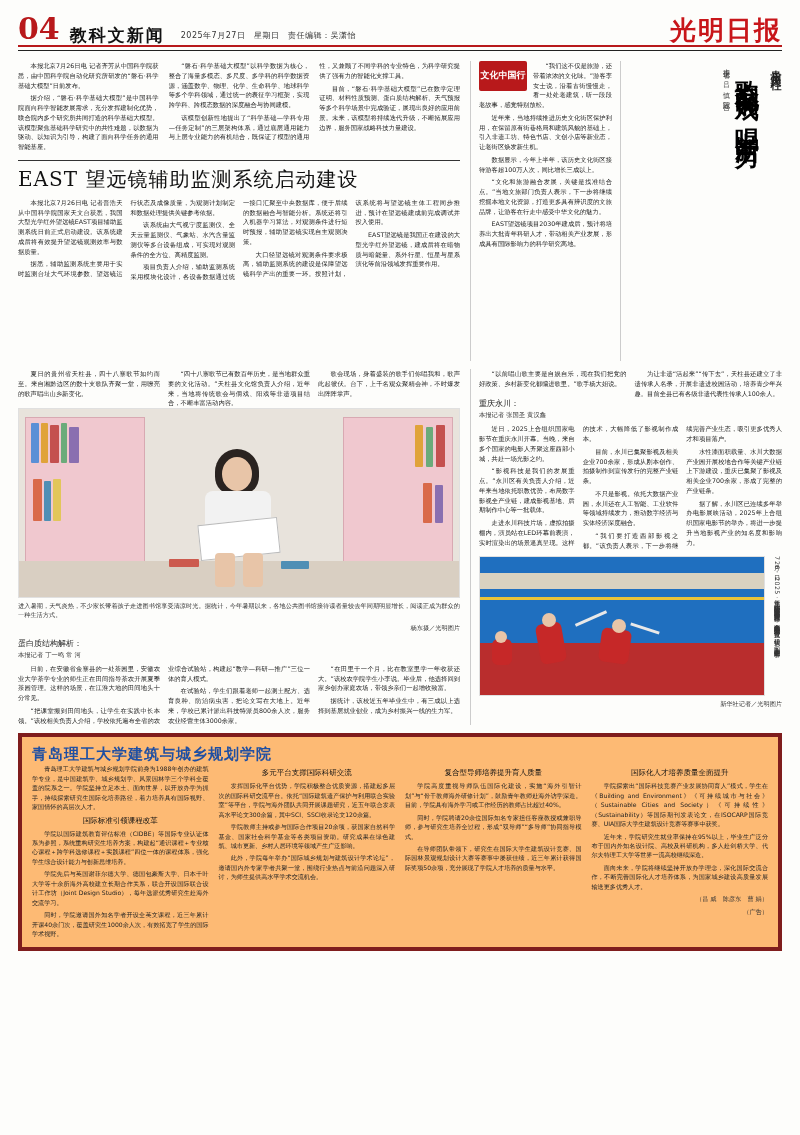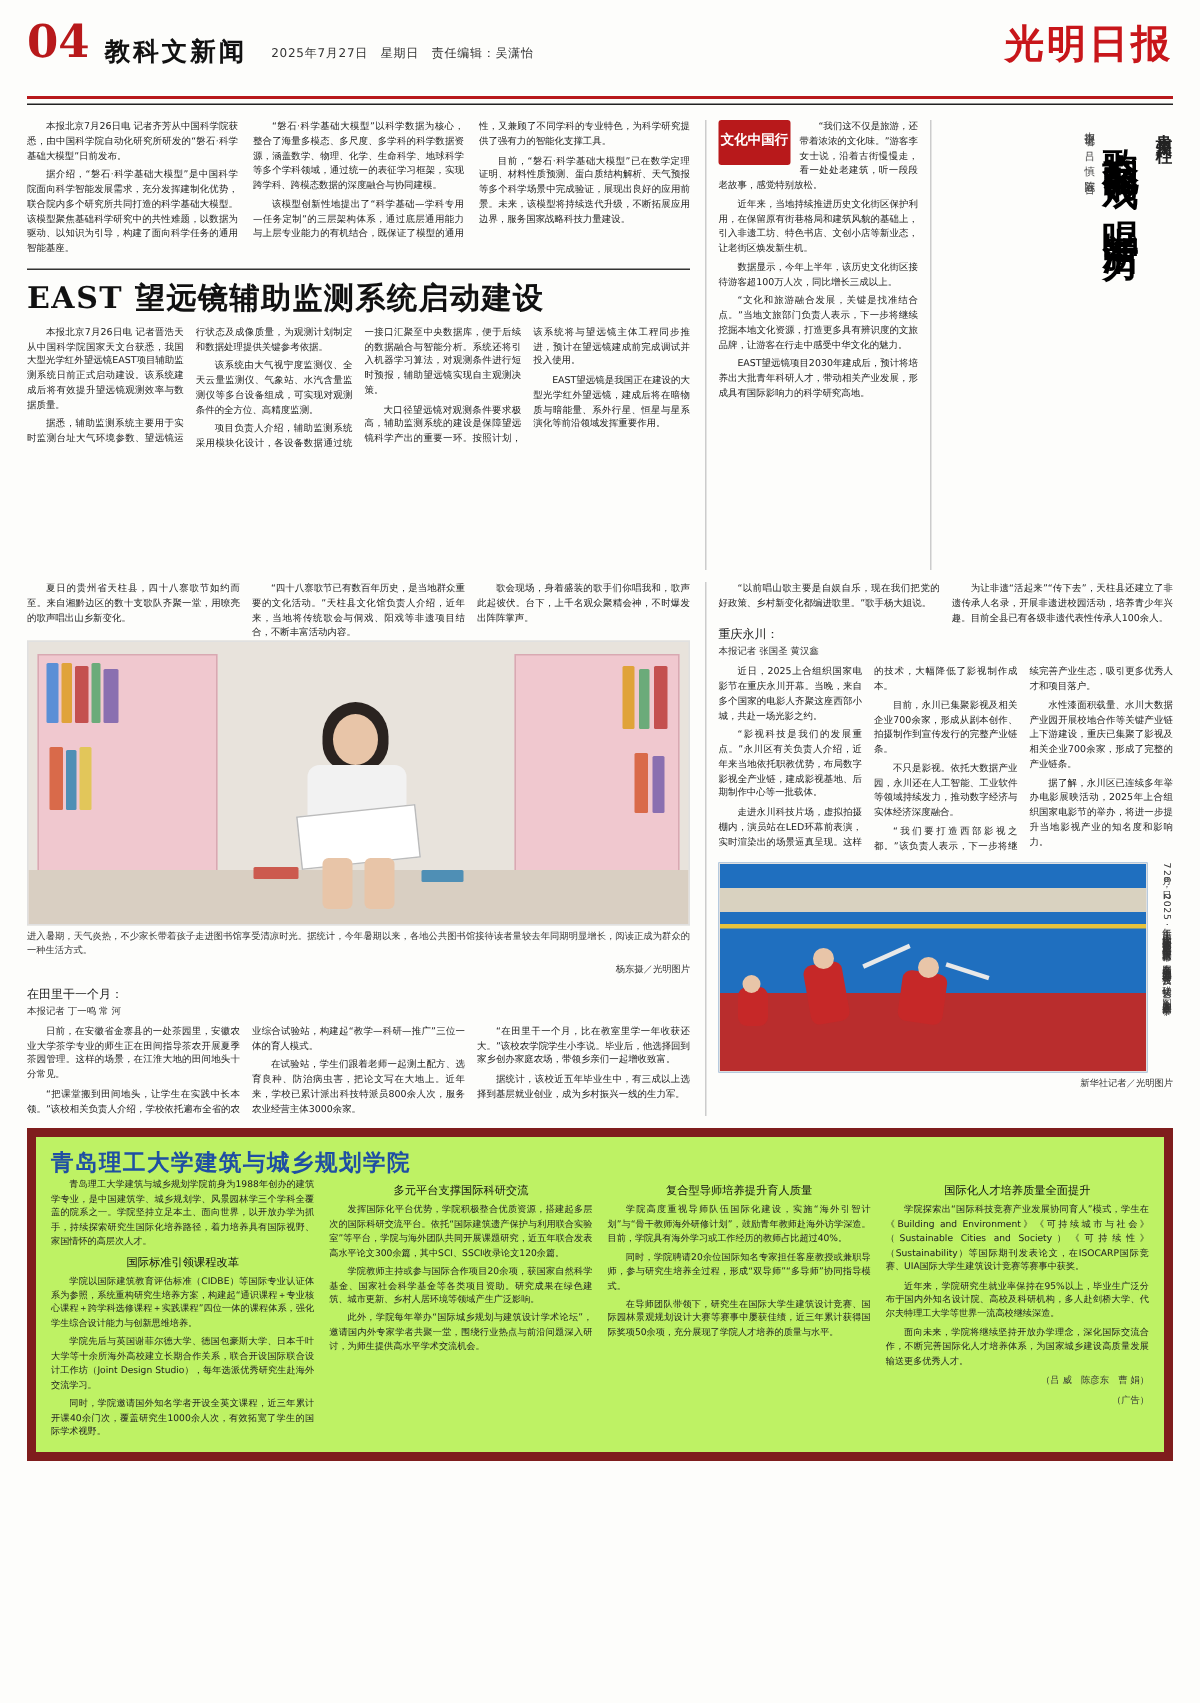--- a/index.html
+++ b/index.html
@@ -9,21 +9,21 @@
     height: 1135px;
     background: #fdfdfb;
     font-family: "DejaVu Sans", "Liberation Sans", sans-serif;
     color: #111;
     position: relative;
     overflow: hidden;
   }
   .page { width:800px; height:1135px; padding: 14px 18px 8px 18px; position:relative; }
 
   
-  .masthead { display:flex; align-items:flex-end; border-bottom: 2px solid #b8191b; padding-bottom:20px; }
+  .masthead { display:flex; align-items:flex-end; border-bottom: 2px solid #b8191b; padding-bottom:1px; }
   .page-num { font-family:"DejaVu Serif","Liberation Serif",serif; font-size:30px; color:#b8191b; font-weight:700; line-height:1; margin-right:10px; }
   .section-title { font-family:"DejaVu Serif","Liberation Serif",serif; font-size:17px; font-weight:700; letter-spacing:2px; color:#111; line-height:1; }
   .mast-meta { font-size:8px; color:#333; margin-left:16px; padding-bottom:3px; letter-spacing:0.5px; }
   .mast-spacer { flex:1; }
   .paper-logo { font-family:"DejaVu Serif","Liberation Serif",serif; color:#c8161a; font-size:26px; font-weight:700; letter-spacing:2px; line-height:1; padding-bottom:1px; }
 
   .rule-thin { border-top:1px solid #222; margin-top:3px; }
 
   
   .topzone { display:flex; margin-top:10px; }
@@ -37,21 +37,21 @@
     margin-bottom:8px;
   }
   .cols2 { column-count:3; column-gap:10px; column-rule:none; }
   .body-text { font-size:6.3px; line-height:1.55; text-align:justify; color:#222; }
   .body-text p { margin:0 0 3px 0; text-indent: 2em; }
 
   .subrule { border-top:1px solid #333; margin:8px 0 6px 0; }
 
   .headline-sub {
     font-family:"DejaVu Serif","Liberation Serif",serif;
-    font-size:20px; font-weight:700; letter-spacing:1px; line-height:1.25; margin-bottom:6px;
+    font-size:20px; font-weight:400; letter-spacing:1px; line-height:1.25; margin-bottom:6px;
   }
   .cols4 { column-count:4; column-gap:8px; }
   .cols3 { column-count:3; column-gap:8px; }
 
   
   .stamp {
     float:left; width:48px; height:30px; margin:0 6px 2px 0;
     background:#b8191b; color:#fff; font-family:"DejaVu Serif","Liberation Serif",serif;
     font-size:9px; font-weight:700; display:flex; align-items:center; justify-content:center;
     text-align:center; line-height:1.1; border-radius:2px;
@@ -97,21 +97,21 @@
   .wushu .bannertext { position:absolute; left:0; right:0; top:16px; height:16px; color:#b8191b; font-size:7px; font-weight:700; text-align:center; line-height:16px; letter-spacing:2px; }
   .wushu .person { position:absolute; background:#c62828; border-radius:6px; }
   .wushu .head { position:absolute; background:#e8c5a8; border-radius:50%; }
   .wushu .sword { position:absolute; background:#e8e8e8; }
   .wushu .yellowline { position:absolute; left:0; right:0; height:3px; background:#e8c33a; }
 
   .vert-caption { writing-mode:vertical-rl; font-size:6.2px; line-height:1.7; color:#333; height:128px; letter-spacing:0.5px; }
 
   
   .feature {
-    margin-top:8px; border:6px solid #7f1d1d; padding:8px 10px 6px 10px; background:#bef264;
+    margin-top:8px; border:4px solid #7f1d1d; padding:8px 10px 6px 10px; background:#fdba74;
   }
   .feature-org { font-family:"DejaVu Serif","Liberation Serif",serif; font-size:15px; font-weight:700; color:#1f4fa3; letter-spacing:1px; }
   .feature-title { font-family:"DejaVu Serif","Liberation Serif",serif; font-size:24px; font-weight:700; color:#111; text-align:center; letter-spacing:2px; margin:6px 0 8px 0; }
   .feature-cols { display:flex; gap:10px; }
   .fcol { flex:1; }
   .fsub { font-size:7.5px; font-weight:400; text-align:center; margin:4px 0 3px 0; color:#111; }
   .fbody { font-size:6.1px; line-height:1.55; text-align:justify; color:#222; }
   .fbody p { margin:0 0 3px 0; text-indent:2em; }
   .sig { text-align:right; font-size:6.2px; color:#333; margin-top:4px; }
 
@@ -211,21 +211,21 @@
         <div class="openbook" style="left:180px;top:112px;width:80px;height:36px;transform:rotate(-6deg);"></div>
         <div class="girl-leg" style="left:196px;top:144px;width:20px;height:34px;"></div>
         <div class="girl-leg" style="left:224px;top:144px;width:20px;height:34px;"></div>
         <div class="book" style="left:150px;top:150px;width:30px;height:8px;background:#cc5a4e;"></div>
         <div class="book" style="left:262px;top:152px;width:28px;height:8px;background:#4f8fb5;"></div>
       </div>
       <div class="photo-caption">进入暑期，天气炎热，不少家长带着孩子走进图书馆享受清凉时光。据统计，今年暑期以来，各地公共图书馆接待读者量较去年同期明显增长，阅读正成为群众的一种生活方式。</div>
       <div class="photo-caption" style="text-align:right;">杨东摄／光明图片</div>
 
       <div style="margin-top:6px;">
-        <div class="mid-kicker">在田里干一个月：</div>
+        <div class="mid-kicker">蛋白质结构解析：</div>
         <div class="byline">本报记者 丁一鸣 常 河</div>
         <div class="cols3 body-text">
           <p>日前，在安徽省金寨县的一处茶园里，安徽农业大学茶学专业的师生正在田间指导茶农开展夏季茶园管理。这样的场景，在江淮大地的田间地头十分常见。</p>
           <p>“把课堂搬到田间地头，让学生在实践中长本领。”该校相关负责人介绍，学校依托遍布全省的农业综合试验站，构建起“教学—科研—推广”三位一体的育人模式。</p>
           <p>在试验站，学生们跟着老师一起测土配方、选育良种、防治病虫害，把论文写在大地上。近年来，学校已累计派出科技特派员800余人次，服务农业经营主体3000余家。</p>
           <p>“在田里干一个月，比在教室里学一年收获还大。”该校农学院学生小李说。毕业后，他选择回到家乡创办家庭农场，带领乡亲们一起增收致富。</p>
           <p>据统计，该校近五年毕业生中，有三成以上选择到基层就业创业，成为乡村振兴一线的生力军。</p>
         </div>
       </div>
     </div>

